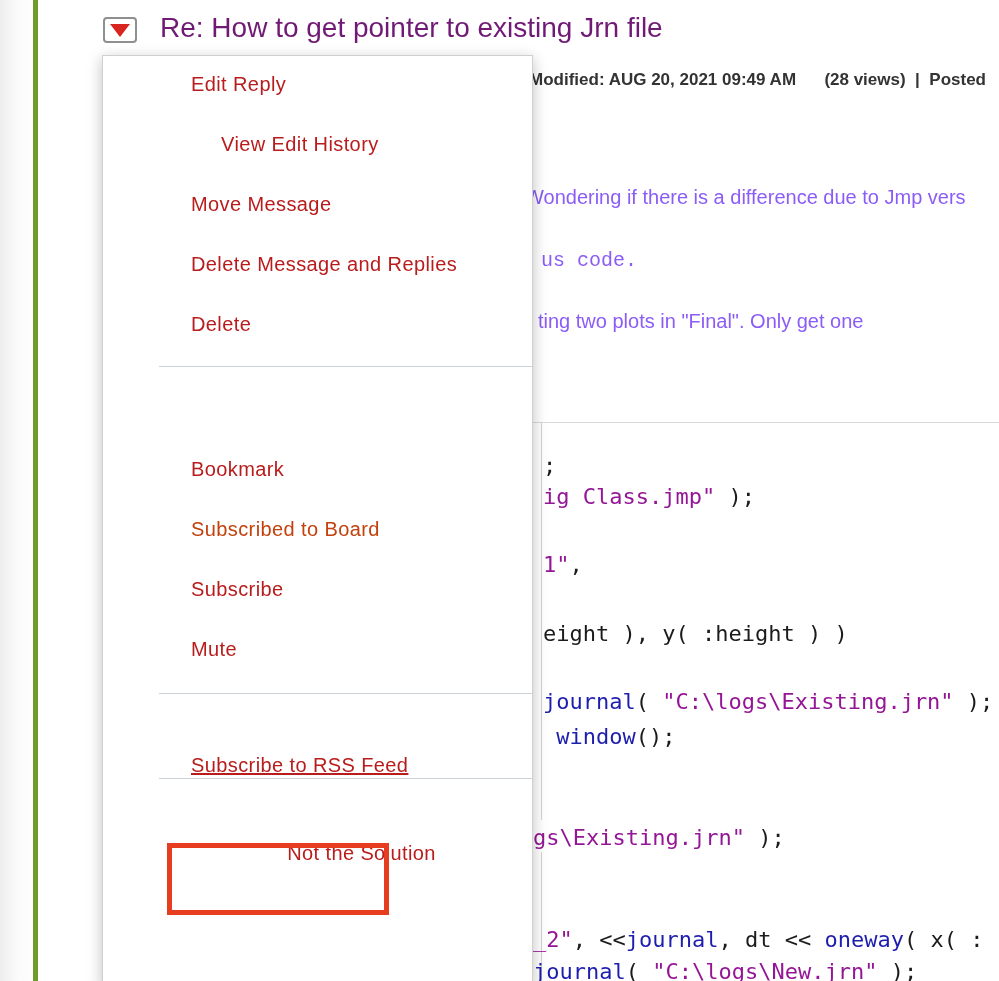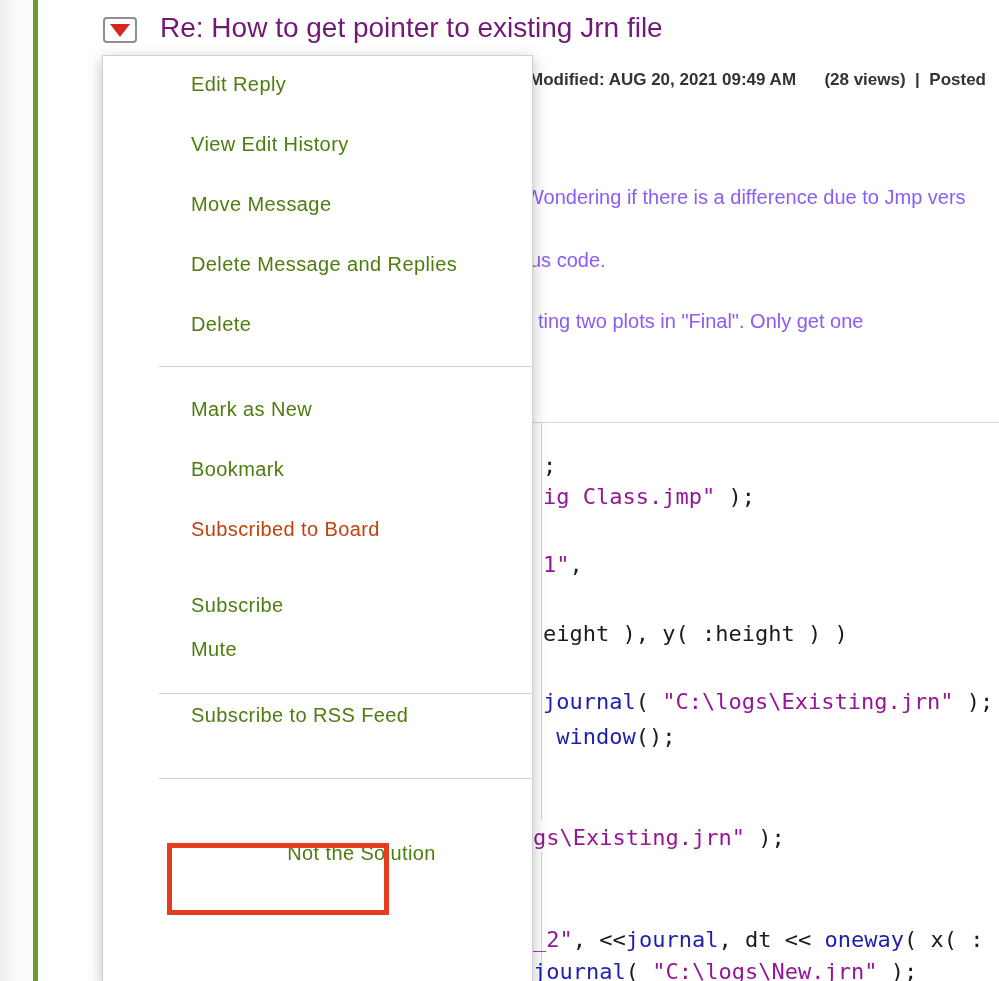--- a/index.html
+++ b/index.html
@@ -19,21 +19,21 @@
   .tri{width:0;height:0;border-left:10px solid transparent;border-right:10px solid transparent;
     border-top:13px solid #d8251f;}
   .post-title{position:absolute;left:160px;top:12px;font-size:28px;color:#701a75;
     white-space:pre;cursor:pointer;}
 
   
   .post-meta{position:absolute;left:529px;top:70px;font-size:17px;font-weight:bold;
     color:#333333;white-space:pre;}
   .para{position:absolute;font-size:20px;color:#8b5cf6;white-space:pre;}
   .para-1{left:525px;top:186px;}
-  .para-2{left:530px;top:249px;}
+  .para-2{left:541px;top:249px;font-family:Liberation Mono, monospace;}
   .para-3{left:538px;top:310px;}
 
   
   .code-top-border{position:absolute;left:400px;top:422px;width:599px;height:1px;background:#d9d9d9;}
   .code-left-border-a{position:absolute;left:541px;top:422px;width:1px;height:398px;background:#d4d4d4;}
   .code-left-border-b{position:absolute;left:541px;top:852px;width:1px;height:129px;background:#d4d4d4;}
 
   
   .code-line{position:absolute;left:543px;font-family:"DejaVu Sans Mono",monospace;
     font-size:22px;line-height:28px;white-space:pre;}
@@ -42,25 +42,25 @@
   .cl-7{top:824px;left:533px;} .cl-8{top:926px;left:533px;} .cl-9{top:958px;left:533px;}
   .tok-plain{color:#1b1b1b;}
   .tok-kw{color:#1e1eae;}
   .tok-str{color:#941696;}
 
   
   .menu{position:absolute;left:102px;top:55px;width:431px;height:930px;background:#ffffff;
     border:1px solid #d0d0d0;border-bottom:none;box-sizing:border-box;
     box-shadow:0 4px 14px rgba(0,0,0,0.25);z-index:10;}
   .mi{position:absolute;left:88px;right:0;height:34px;line-height:34px;font-size:20px;
-    color:#4d7c0f;letter-spacing:0.4px;white-space:pre;cursor:pointer;}
+    color:#b91c1c;letter-spacing:0.4px;white-space:pre;cursor:pointer;}
   .mi.disabled{color:#c2410c;cursor:default;}
-  .mi-1{top:11px;} .mi-2{top:71px;} .mi-3{top:131px;} .mi-4{top:191px;} .mi-5{top:251px;}
-  .mi-6{top:336px;} .mi-7{top:396px;} .mi-8{top:456px;} .mi-9{top:532px;} .mi-10{top:576px;}
-  .mi-11{top:642px;} .mi-12{top:748px;} .mi-13{top:780px;text-align:center;} .mi-14{top:868px;margin-top:48px;}
+  .mi-1{top:11px;} .mi-2{top:71px;margin-left:30px;} .mi-3{top:131px;} .mi-4{top:191px;} .mi-5{top:251px;}
+  .mi-6{top:336px;} .mi-7{top:396px;} .mi-8{top:456px;} .mi-9{top:516px;} .mi-10{top:576px;}
+  .mi-11{top:692px;text-decoration:underline;} .mi-12{top:748px;} .mi-13{top:780px;text-align:center;} .mi-14{top:868px;margin-top:48px;}
   .menu-divider{position:absolute;left:56px;right:0;height:1px;background:#ccd2d8;}
   .d-1{top:310px;} .d-2{top:637px;} .d-3{top:722px;}
   .hl-box{position:absolute;left:64px;top:787px;width:212px;height:62px;
     border:5px solid #e63c1f;}
 </style>
 </head>
 <body>
 
 <div class="gutter"></div>
 <div class="accent-bar"></div>
@@ -90,21 +90,20 @@
     <div class="code-line cl-9"><span class="tok-kw">journal</span><span class="tok-plain">( </span><span class="tok-str">"C:\logs\New.jrn"</span><span class="tok-plain"> );</span></div>
   </div>
 
 <div class="menu">
   <div class="mi mi-1">Edit Reply</div>
   <div class="mi mi-2">View Edit History</div>
   <div class="mi mi-3">Move Message</div>
   <div class="mi mi-4">Delete Message and Replies</div>
   <div class="mi mi-5">Delete</div>
   <div class="menu-divider d-1"></div>
-  <div class="mi mi-6">Mark as New</div>
   <div class="mi mi-7">Bookmark</div>
   <div class="mi mi-8 disabled">Subscribed to Board</div>
   <div class="mi mi-9">Subscribe</div>
   <div class="mi mi-10">Mute</div>
   <div class="menu-divider d-2"></div>
   <div class="mi mi-11">Subscribe to RSS Feed</div>
   <div class="menu-divider d-3"></div>
   <div class="mi mi-13">Not the Solution</div>
   <div class="hl-box"></div>
   <div class="mi mi-14">Print</div>

